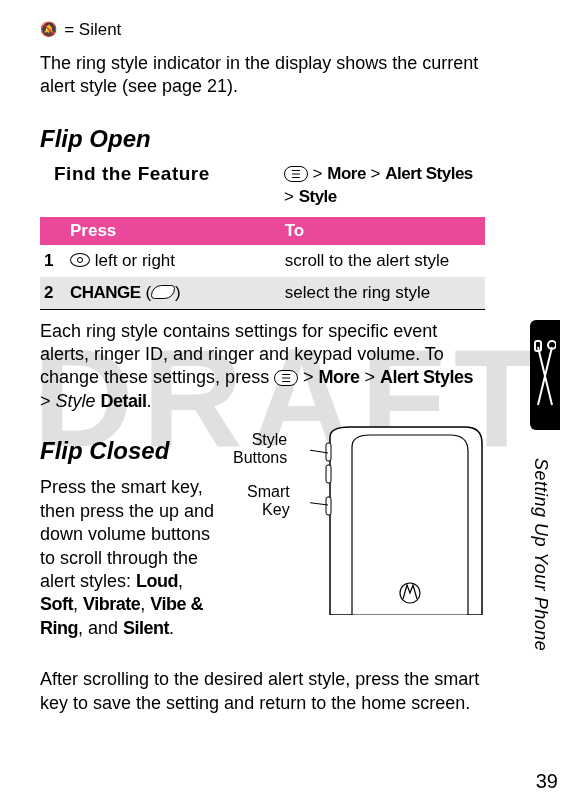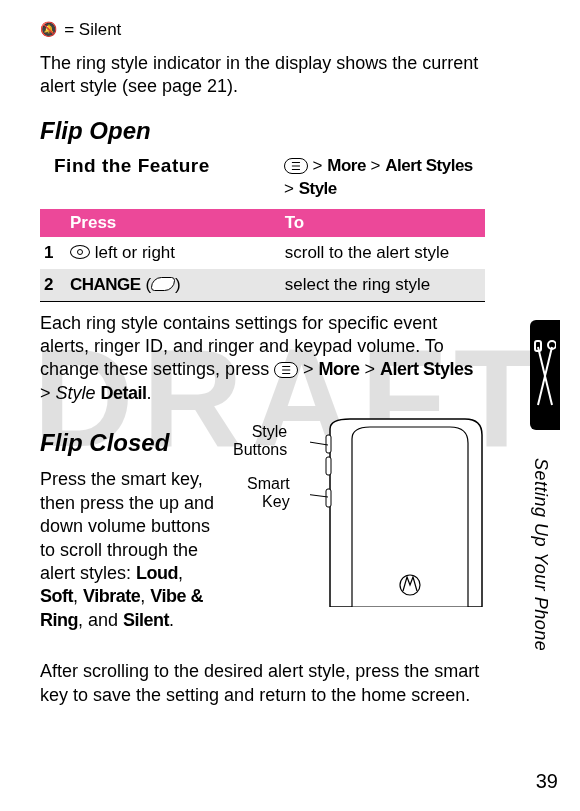--- a/index.html
+++ b/index.html
@@ -53,21 +53,21 @@
   p.body {
     font-size: 18px;
     line-height: 1.3;
     margin: 0 0 16px 0;
   }
 
   h2.section {
     font-weight: 700;
     font-style: italic;
     font-size: 24px;
-    margin: 18px 0 10px 0;
+    margin: 26px 0 10px 0;
   }
 
   
   .feature-row {
     display: flex;
     align-items: flex-start;
     margin: 10px 0 8px 0;
   }
   .feature-label {
     font-weight: 900;

